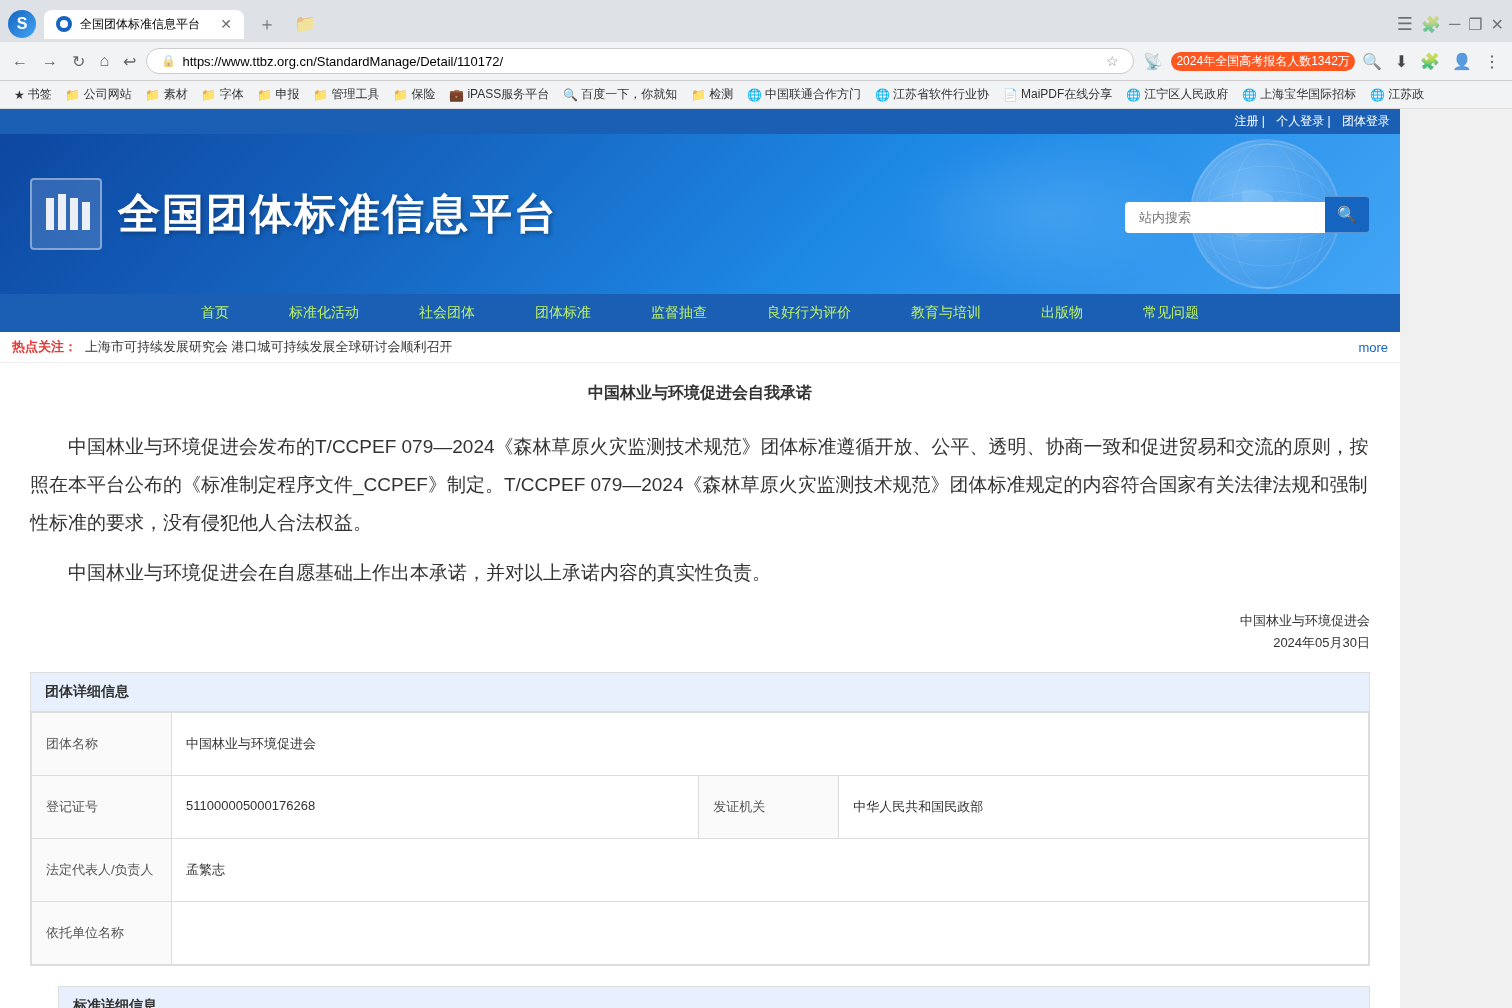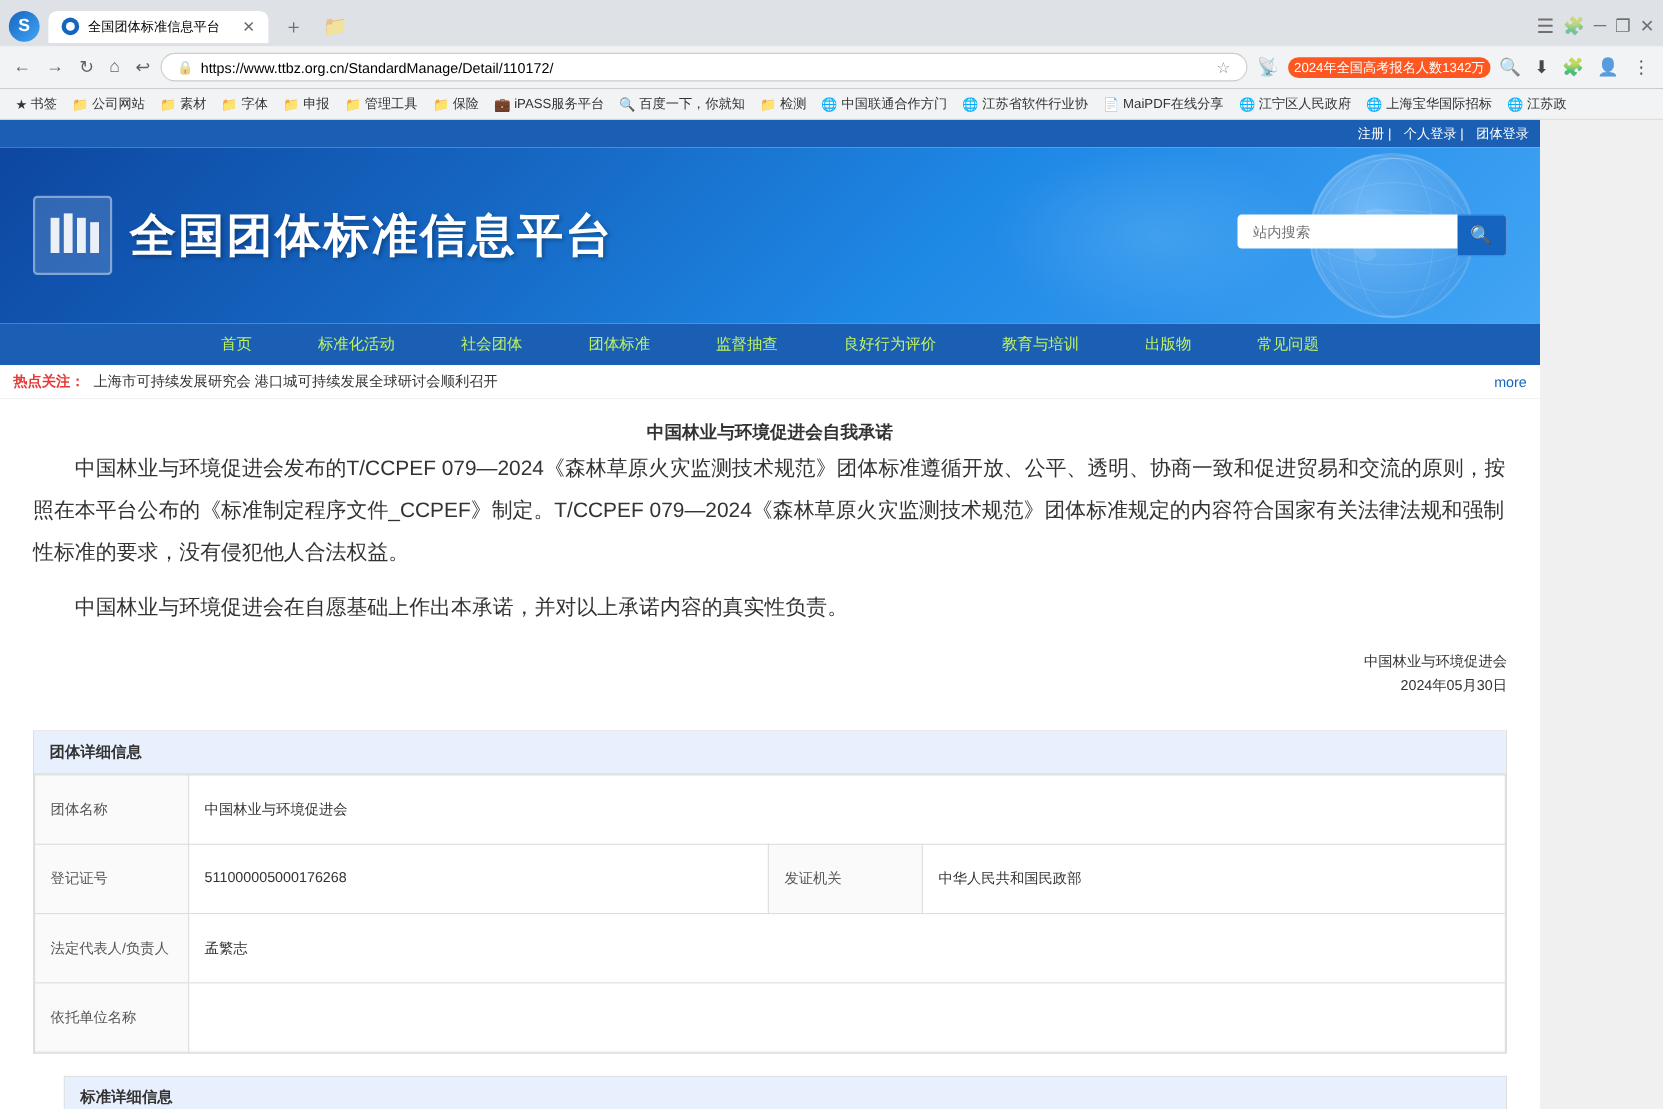--- a/index.html
+++ b/index.html
@@ -32,46 +32,46 @@
 
     
     .site-topbar { background: #1a5fb3; color: white; text-align: right; padding: 4px 10px; font-size: 12px; }
     .site-topbar a { color: white; text-decoration: none; margin-left: 8px; }
 
     
     .hero-banner { background: linear-gradient(135deg, #0d47a1 0%, #1565c0 30%, #1e88e5 60%, #42a5f5 100%); padding: 20px 30px; display: flex; align-items: center; justify-content: space-between; min-height: 160px; position: relative; overflow: hidden; }
     .hero-banner::before { content: ''; position: absolute; right: 200px; top: 0; bottom: 0; width: 300px; background: radial-gradient(ellipse, rgba(100,181,246,0.4) 0%, transparent 70%); border-radius: 50%; }
     .hero-logo { display: flex; align-items: center; gap: 16px; z-index: 1; }
     .hero-logo-text { font-size: 42px; font-weight: bold; color: white; text-shadow: 2px 2px 4px rgba(0,0,0,0.3); letter-spacing: 2px; }
-    .hero-search { display: flex; align-items: flex-start; z-index: 1; padding-left: 23px; }
+    .hero-search { display: flex; align-items: flex-end; z-index: 1; padding-left: 23px; }
     .hero-search input { padding: 8px 14px; border: none; border-radius: 4px 0 0 4px; font-size: 13px; width: 220px; outline: none; }
     .hero-search button { background: #1565c0; border: 1px solid #ccc; border-left: none; border-radius: 0 4px 4px 0; padding: 8px 12px; cursor: pointer; color: white; font-size: 16px; }
 
     
     .site-nav { background: #1a5fb3; display: flex; justify-content: center; gap: 0; }
     .nav-item { color: #bef264; padding: 10px 30px; font-size: 14px; cursor: pointer; text-decoration: none; display: block; }
 
     
     .hot-news-bar { background: white; padding: 6px 12px; display: flex; align-items: center; gap: 8px; border-bottom: 1px solid #eee; font-size: 13px; }
     .hot-label { color: #e53935; font-weight: bold; white-space: nowrap; }
     .hot-content { flex: 1; color: #333; }
     .hot-more { color: #1565c0; text-decoration: none; cursor: pointer; }
 
     
     .main-content { padding: 20px 30px; background: white; }
 
     
-    .pledge-title { text-align: center; font-size: 16px; font-weight: bold; color: #333; margin-bottom: 4px; }
+    .pledge-title { text-align: center; font-size: 16px; font-weight: bold; color: #333; margin-bottom: 24px; }
     .pledge-body { font-size: 19px; line-height: 2; color: #333; text-indent: 2em; }
     .pledge-body p { margin-bottom: 12px; }
     .pledge-signature { text-align: right; margin-top: 20px; font-size: 13px; color: #333; }
     .pledge-signature p { margin-bottom: 4px; }
 
     
-    .info-section { margin-top: 32px; border: 1px solid #ddd; }
+    .info-section { margin-top: 20px; border: 1px solid #ddd; }
     .info-section-title { background: #e8f0fe; padding: 10px 14px; font-weight: bold; font-size: 14px; color: #333; border-bottom: 1px solid #ddd; }
     .info-table { width: 100%; border-collapse: collapse; }
     .info-table td { padding: 22px 14px; border: 1px solid #ddd; font-size: 13px; color: #333; vertical-align: top; }
     .info-table .label-cell { background: #fafafa; width: 140px; color: #555; }
     .info-table .value-cell { background: white; }
   </style>
 </head>
 <body>
 
 <div class="browser-chrome">

